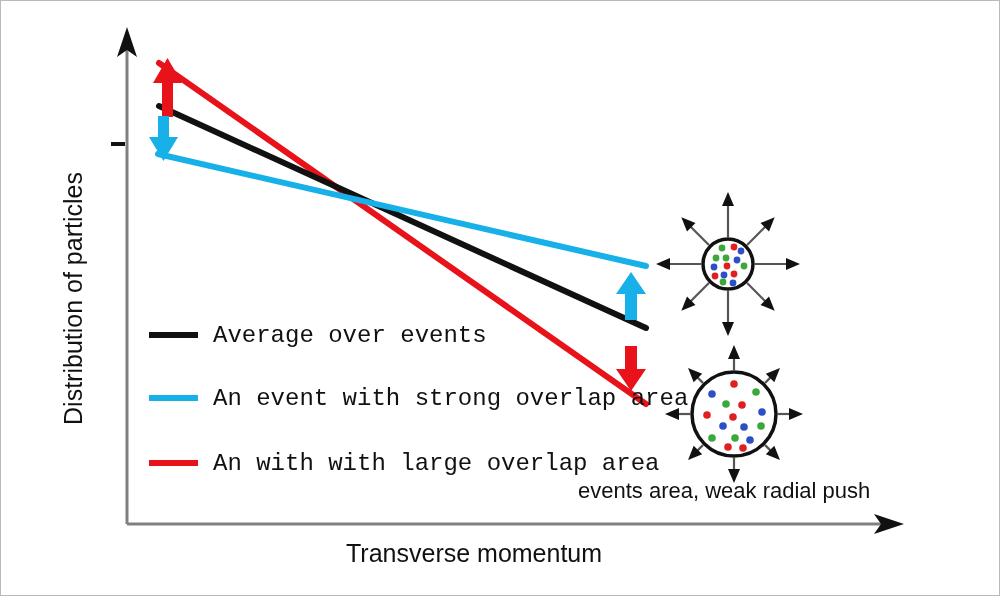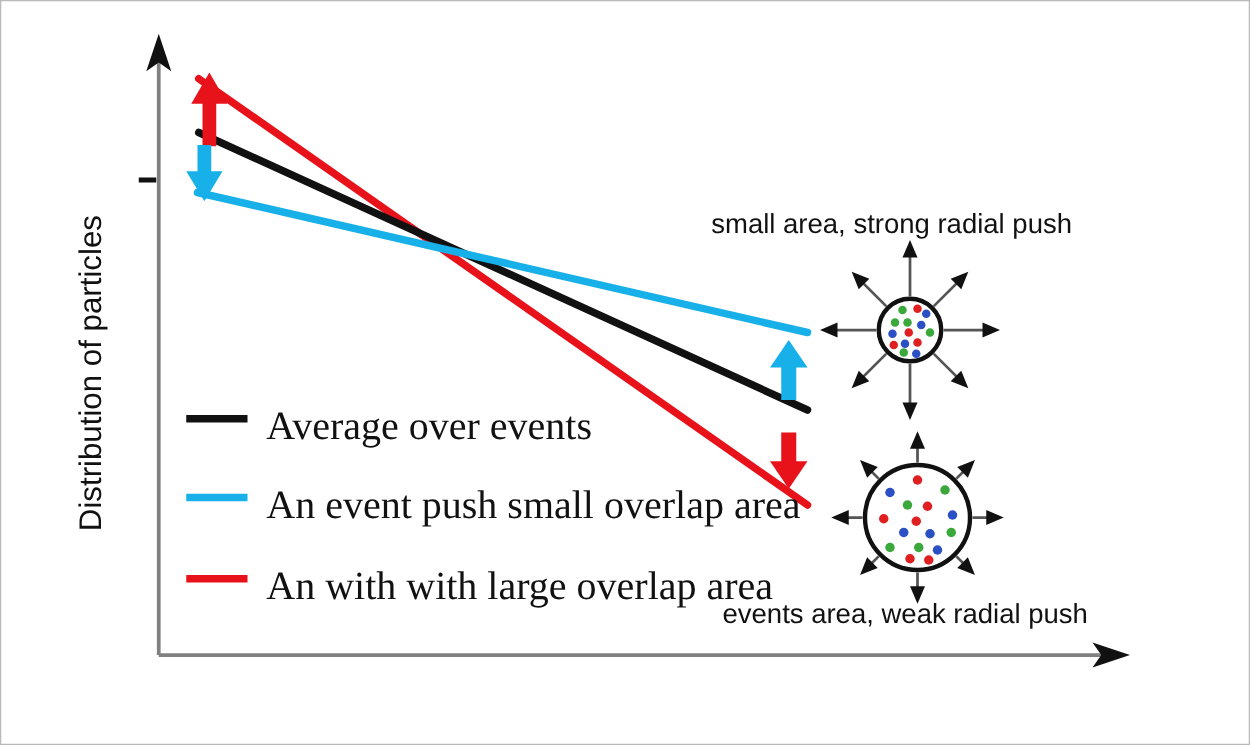--- a/index.html
+++ b/index.html
@@ -27,23 +27,23 @@
     text-align:center;
     transform:rotate(-90deg);
     transform-origin:center center;
   }
   #xlabel{
     left:345px;top:538px;
   }
   .legend-text{
     position:absolute;
     color:#111111;
-    font-size:32px;
+    font-size:24px;
     white-space:nowrap;
-    font-family:Liberation Serif, serif;
+    font-family:Liberation Mono, monospace;
   }
   .annot-text{
     position:absolute;
     color:#111111;
     font-size:22px;
     white-space:nowrap;
     font-family:"Liberation Sans",sans-serif;
   }
 </style>
 </head>
@@ -197,21 +197,21 @@
         <circle cx="1" cy="24" r="3.8" fill="#3aa83a"></circle>
         <circle cx="16" cy="26" r="3.8" fill="#2b4fc4"></circle>
         <circle cx="-6" cy="33" r="3.8" fill="#e02020"></circle>
         <circle cx="9" cy="34" r="3.8" fill="#e02020"></circle>
       </g>
     </g>
 
   </svg>
 
   <div class="axis-label" id="ylabel">Distribution of particles</div>
+  <div class="axis-label" id="xlabel">Transverse momentum</div>
 
   <div class="legend-text" style="left:212px;top:321px;">Average over events</div>
-  <div class="legend-text" style="left:212px;top:384px;">An event push small overlap area</div>
+  <div class="legend-text" style="left:212px;top:384px;">An event with strong overlap area</div>
   <div class="legend-text" style="left:212px;top:449px;">An with with large overlap area</div>
 
-  <div class="annot-text" style="left:568px;top:165px;">small area, strong radial push</div>
   <div class="annot-text" style="left:577px;top:477px;">events area, weak radial push</div>
 
 </div>
 
 </body></html>

